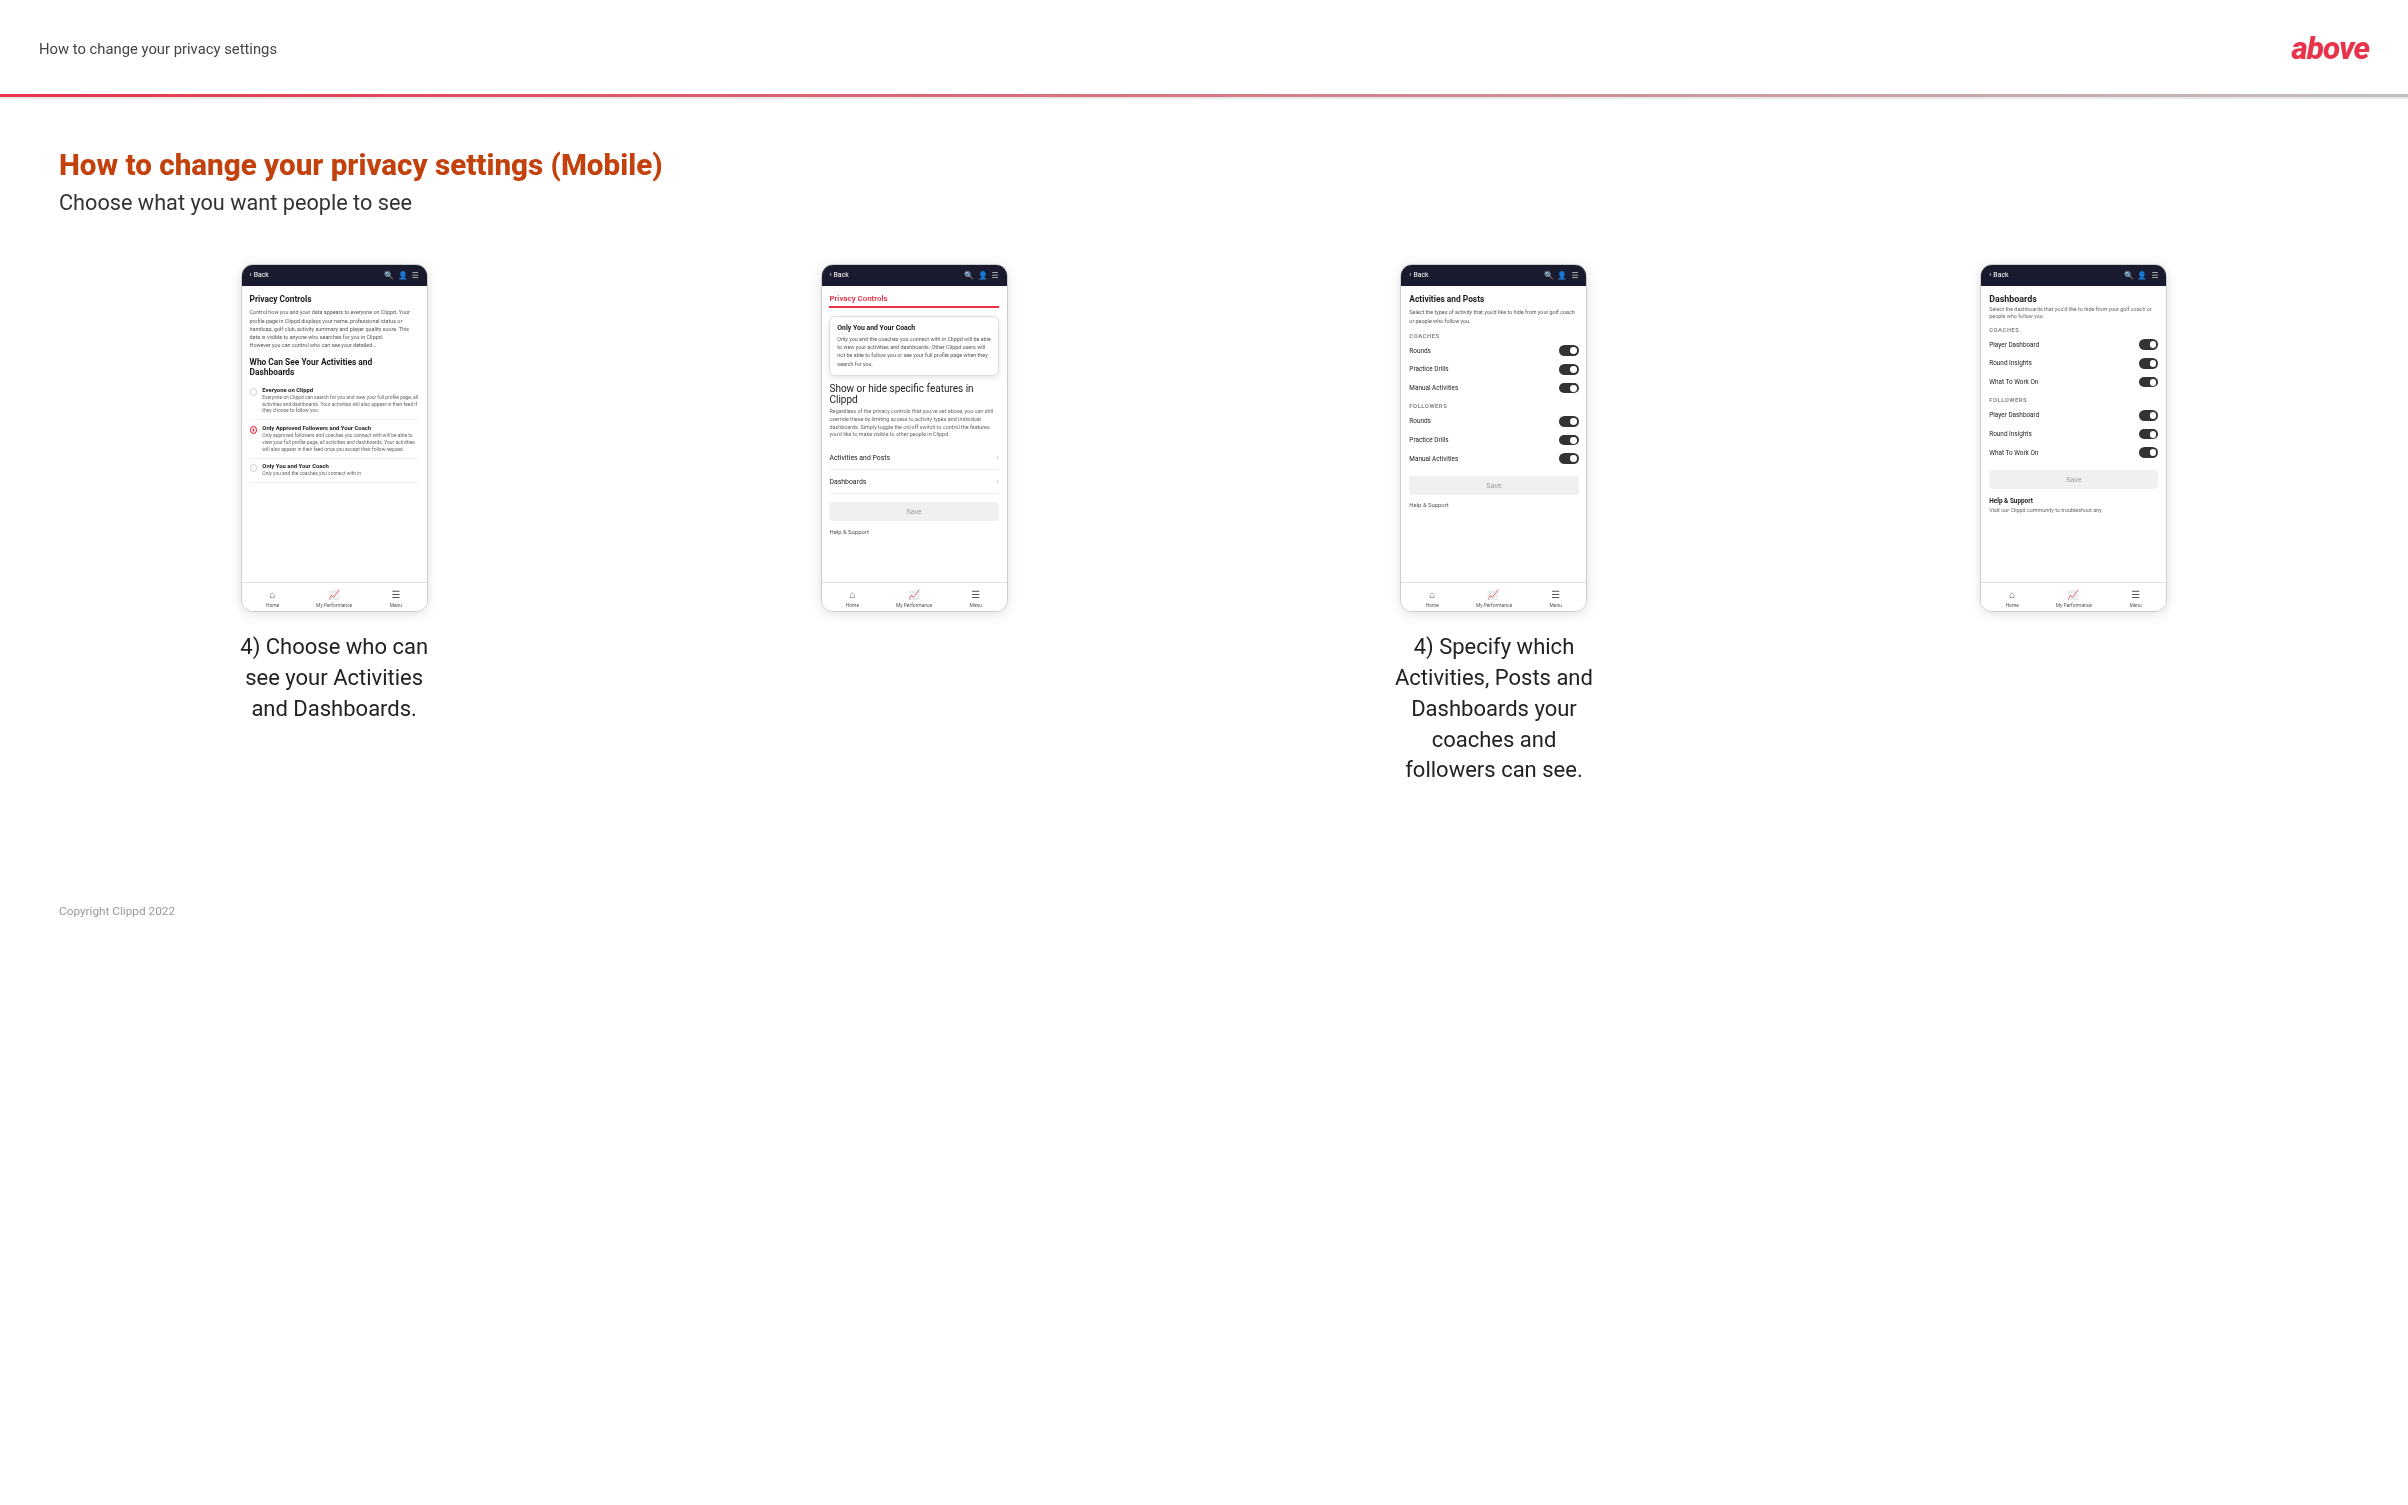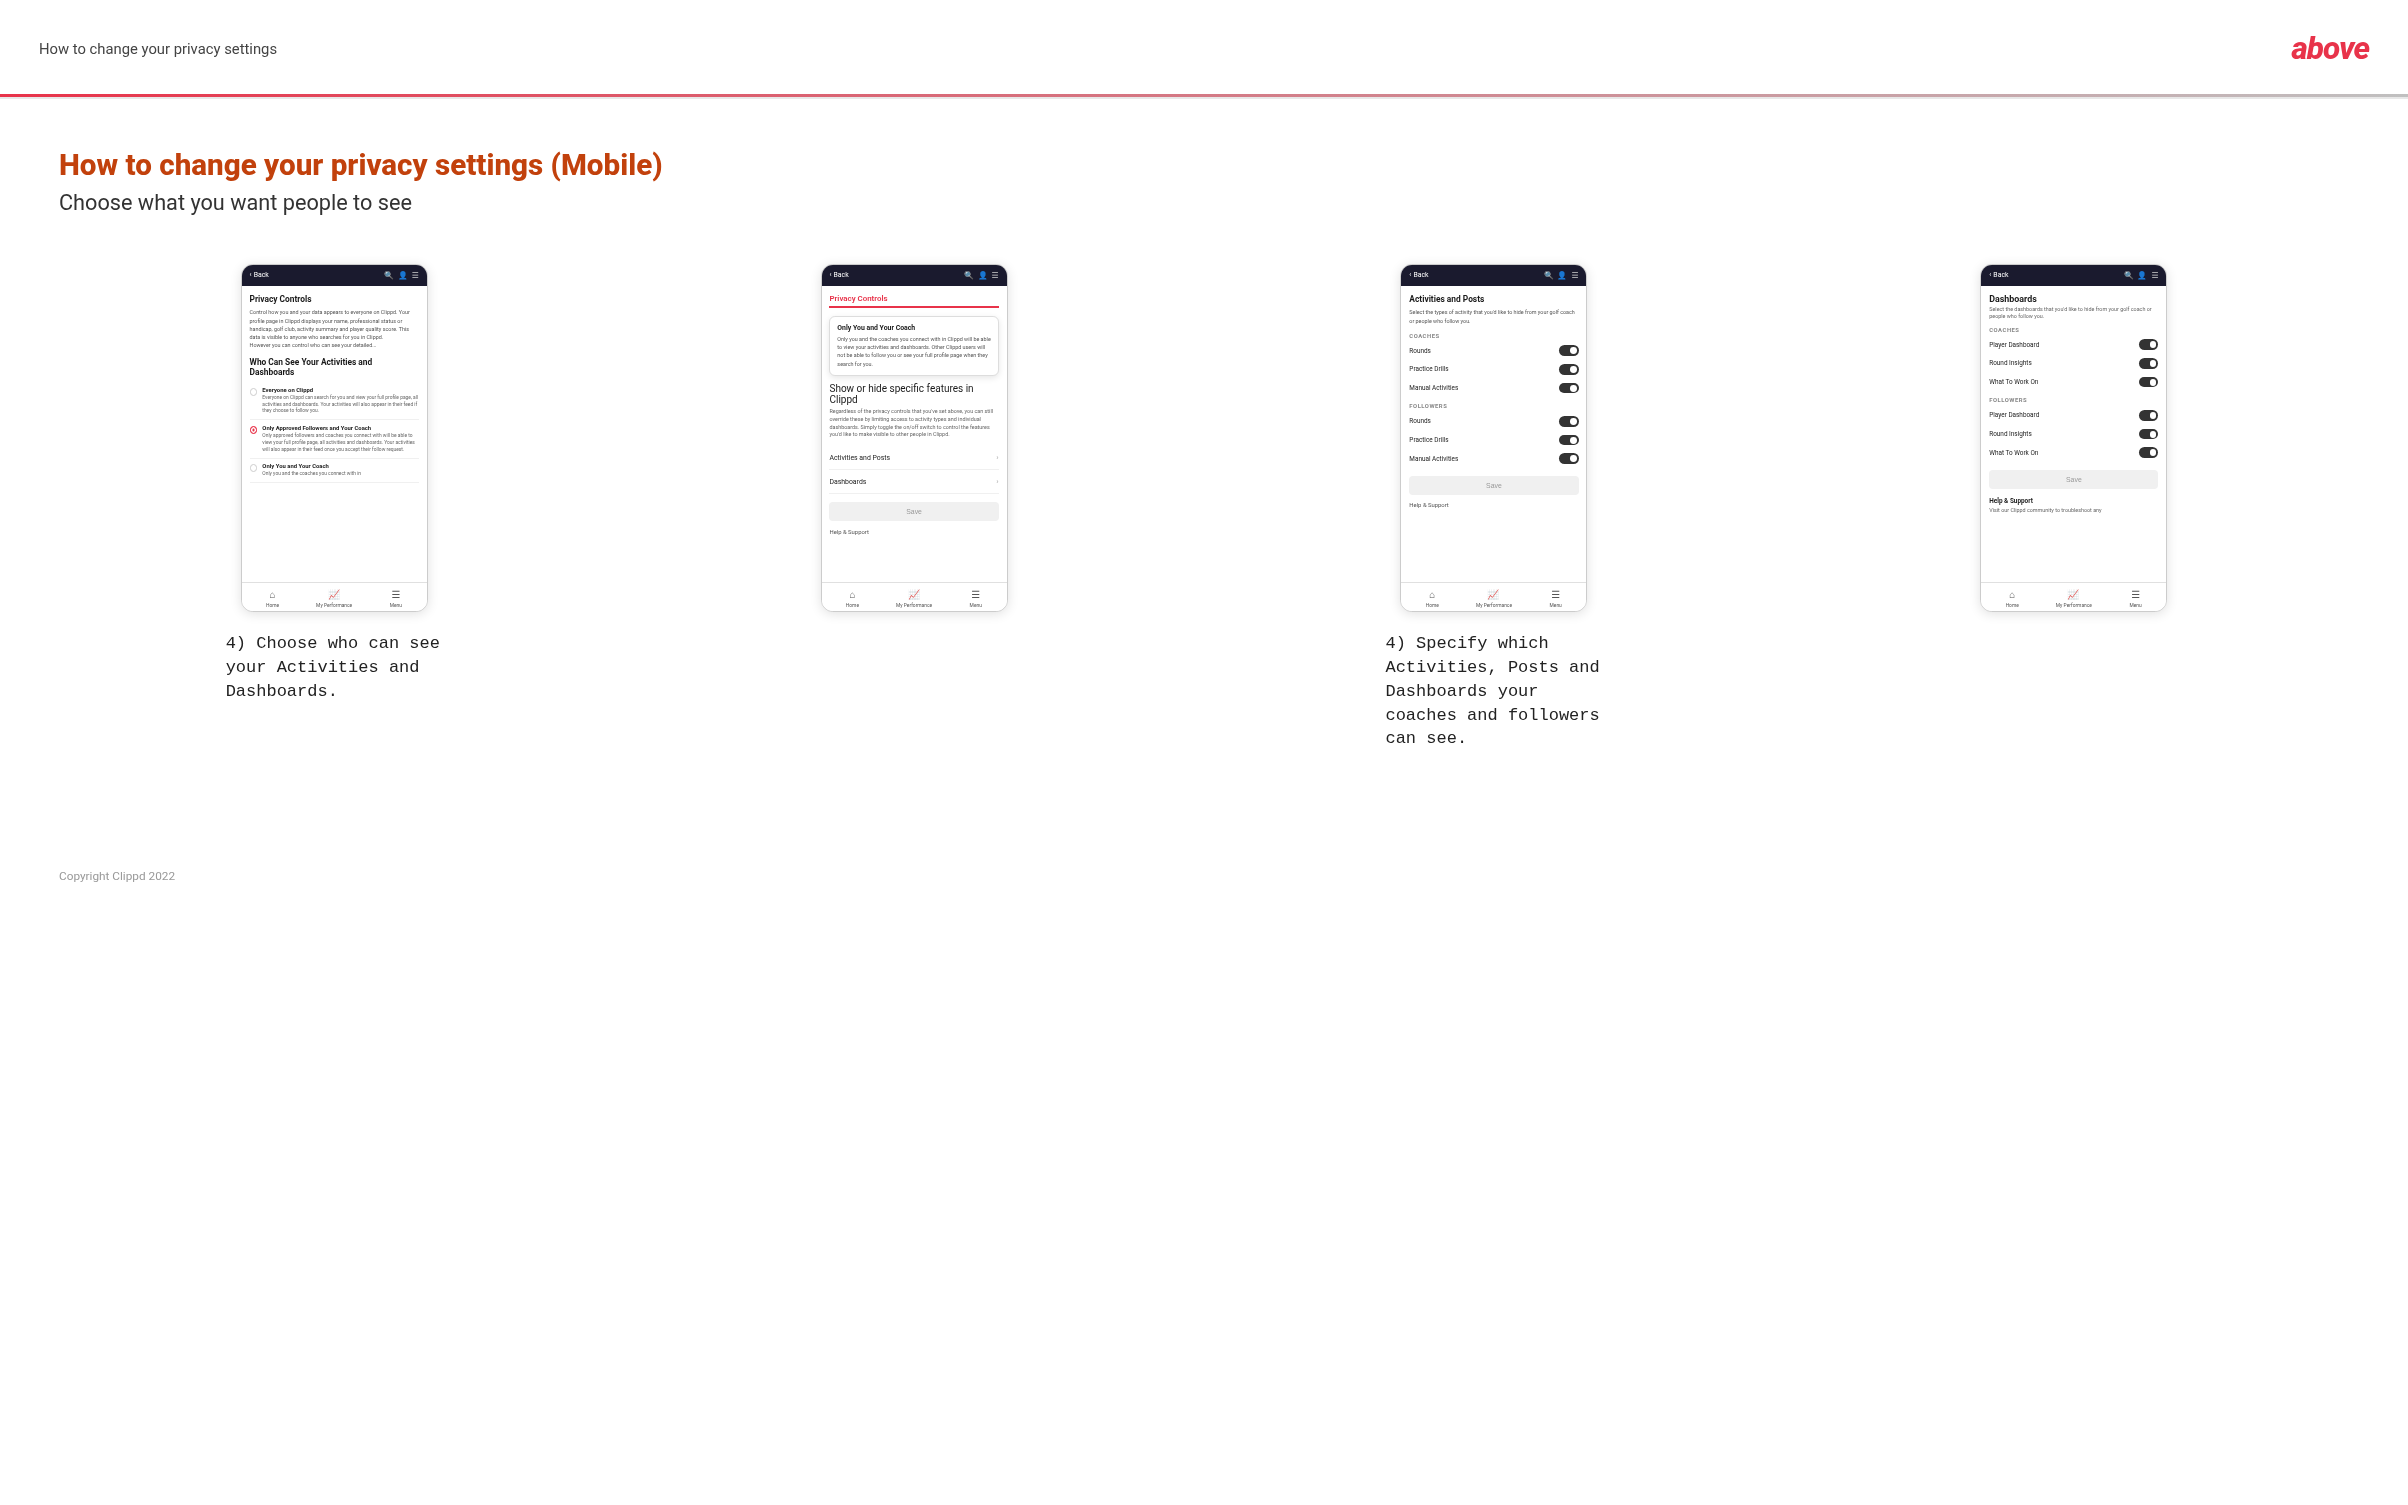--- a/index.html
+++ b/index.html
@@ -292,26 +292,26 @@
       font-size: 5.9px;
       font-weight: 700;
       color: #888;
       letter-spacing: 0.5px;
       text-transform: uppercase;
       margin: 5.9px 0 3px 0;
     }
 
     
     .caption {
-      font-size: 17px;
+      font-size: 22px;
       color: #222;
+      text-align: center;
       margin-top: 19.7px;
       max-width: 217px;
       line-height: 1.4;
-      font-family: Liberation Mono, monospace;
     }
 
     
     .footer {
       padding: 19.7px 59px;
       font-size: 11.8px;
       color: #999;
       margin-top: 39px;
     }
 

